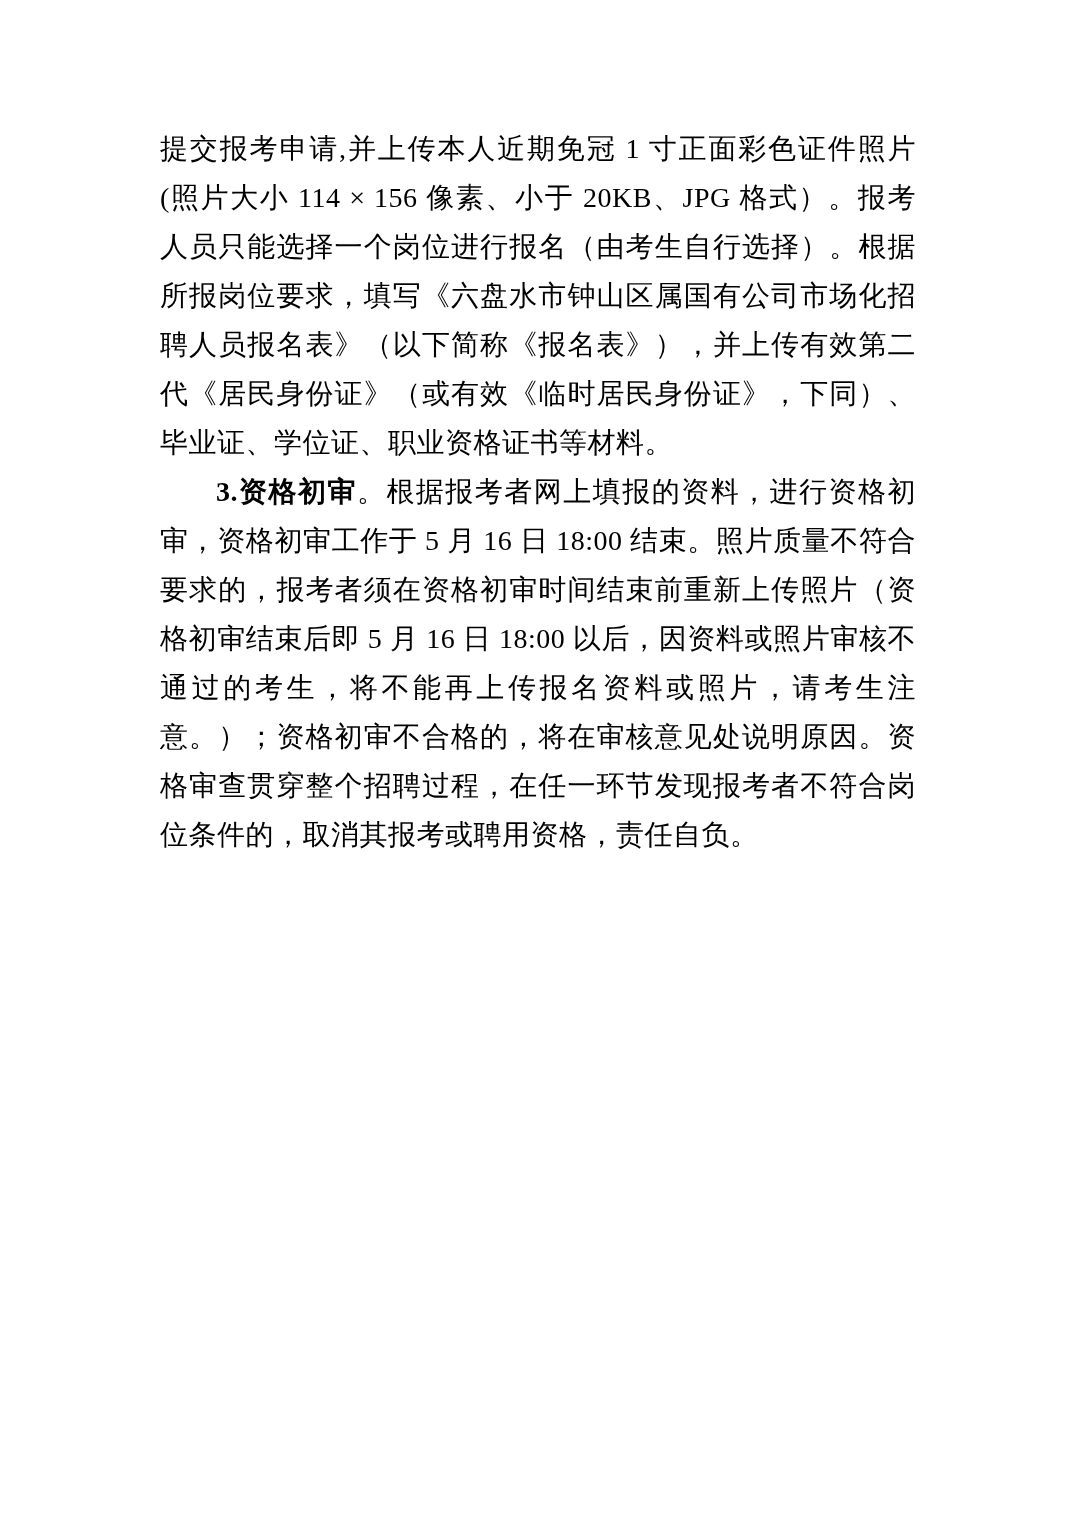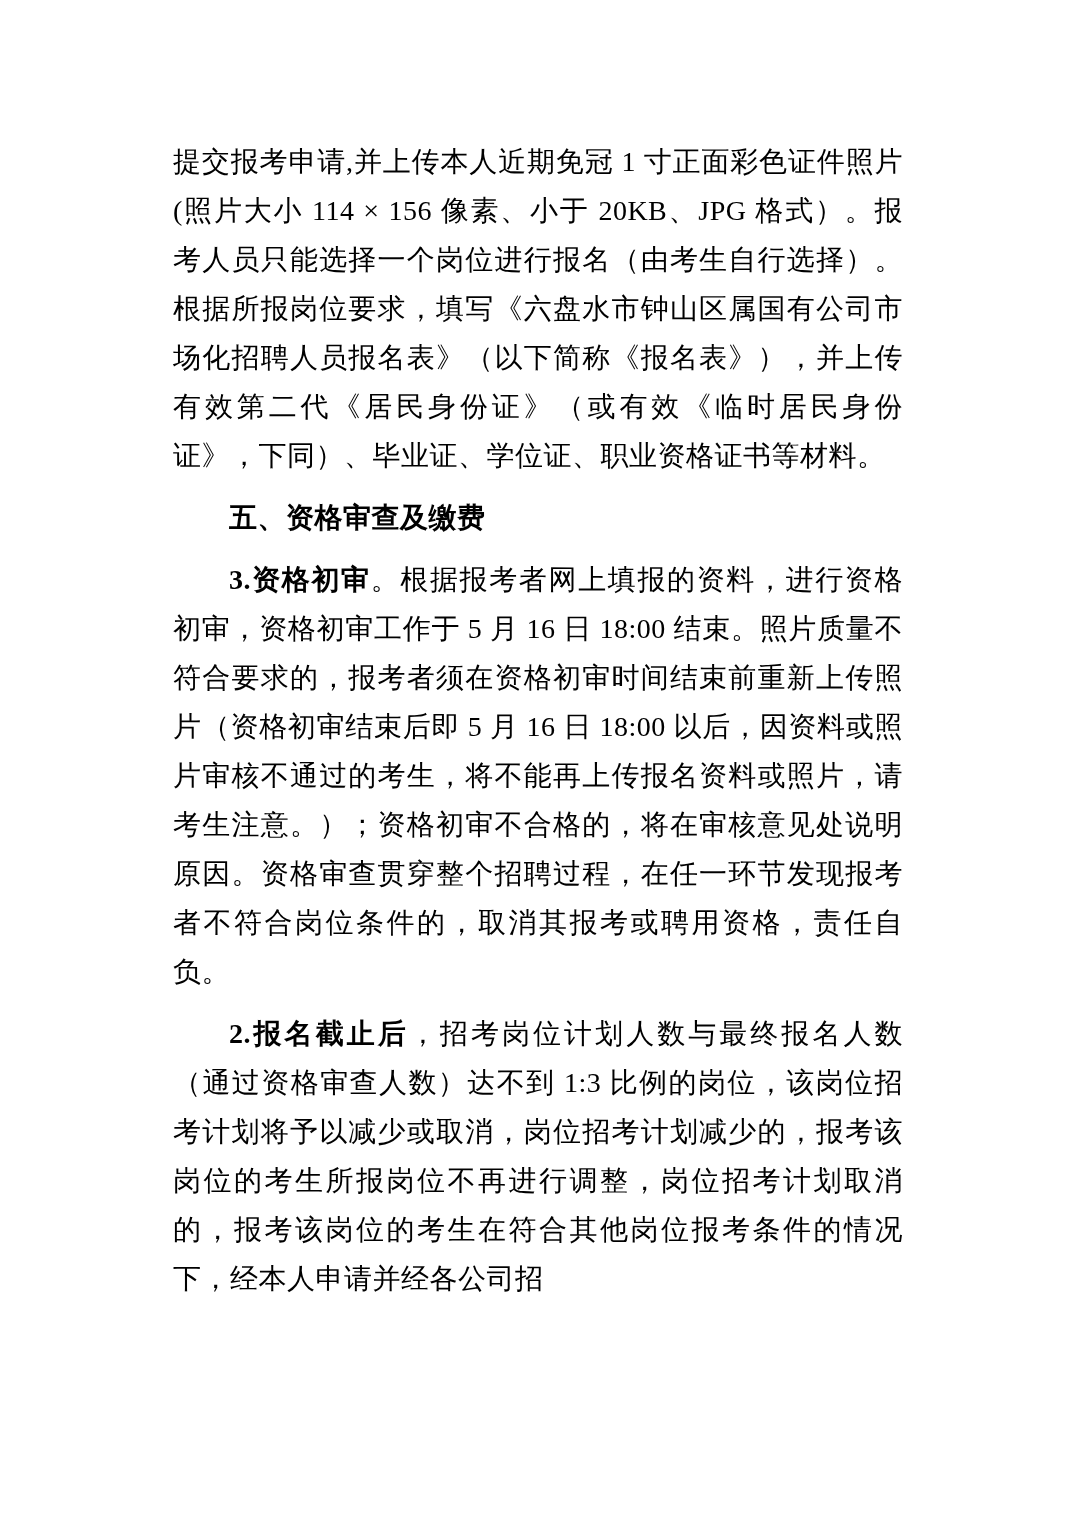--- a/index.html
+++ b/index.html
@@ -10,21 +10,21 @@
   .page {
     position: relative;
     width: 1074px;
     height: 1520px;
     background: #ffffff;
     box-sizing: border-box;
     padding: 124px 158px 0 160px;
     overflow: hidden;
   }
   .para {
-    margin: 13px;
+    margin: 0;
     padding: 0;
     font-family: "Liberation Serif", "DejaVu Serif", serif;
     font-size: 28px;
     line-height: 49px;
     color: #000000;
     text-align: justify;
     letter-spacing: 0.5px;
   }
   .indent {
     text-indent: 2em;
@@ -34,19 +34,17 @@
   }
 </style>
 </head>
 <body>
 
 <div class="page">
 
   <p class="para"><span>提交报考申请,并上传本人近期免冠 1 寸正面彩色证件照片(照片大小 114 × 156 像素、小于 20KB、JPG 格式）。报考人员只能选择一个岗位进行报名（由考生自行选择）。根据所报岗位要求，填写《六盘水市钟山区属国有公司市场化招聘人员报名表》（以下简称《报名表》），并上传有效第二代《居民身份证》（或有效《临时居民身份证》，下同）、毕业证、学位证、职业资格证书等材料。</span></p>
 
 
-  <p class="para indent"><span class="b">五、资格审查及缴费</span></p>
 
   <p class="para indent"><span class="b">3.资格初审</span><span>。根据报考者网上填报的资料，进行资格初审，资格初审工作于 5 月 16 日 18:00 结束。照片质量不符合要求的，报考者须在资格初审时间结束前重新上传照片（资格初审结束后即 5 月 16 日 18:00 以后，因资料或照片审核不通过的考生，将不能再上传报名资料或照片，请考生注意。）；资格初审不合格的，将在审核意见处说明原因。资格审查贯穿整个招聘过程，在任一环节发现报考者不符合岗位条件的，取消其报考或聘用资格，责任自负。</span></p>
 
-  <p class="para indent"><span class="b">2.报名截止后</span><span>，招考岗位计划人数与最终报名人数（通过资格审查人数）达不到 1:3 比例的岗位，该岗位招考计划将予以减少或取消，岗位招考计划减少的，报考该岗位的考生所报岗位不再进行调整，岗位招考计划取消的，报考该岗位的考生在符合其他岗位报考条件的情况下，经本人申请并经各公司招</span></p>
 
 </div>
 
 </body></html>

